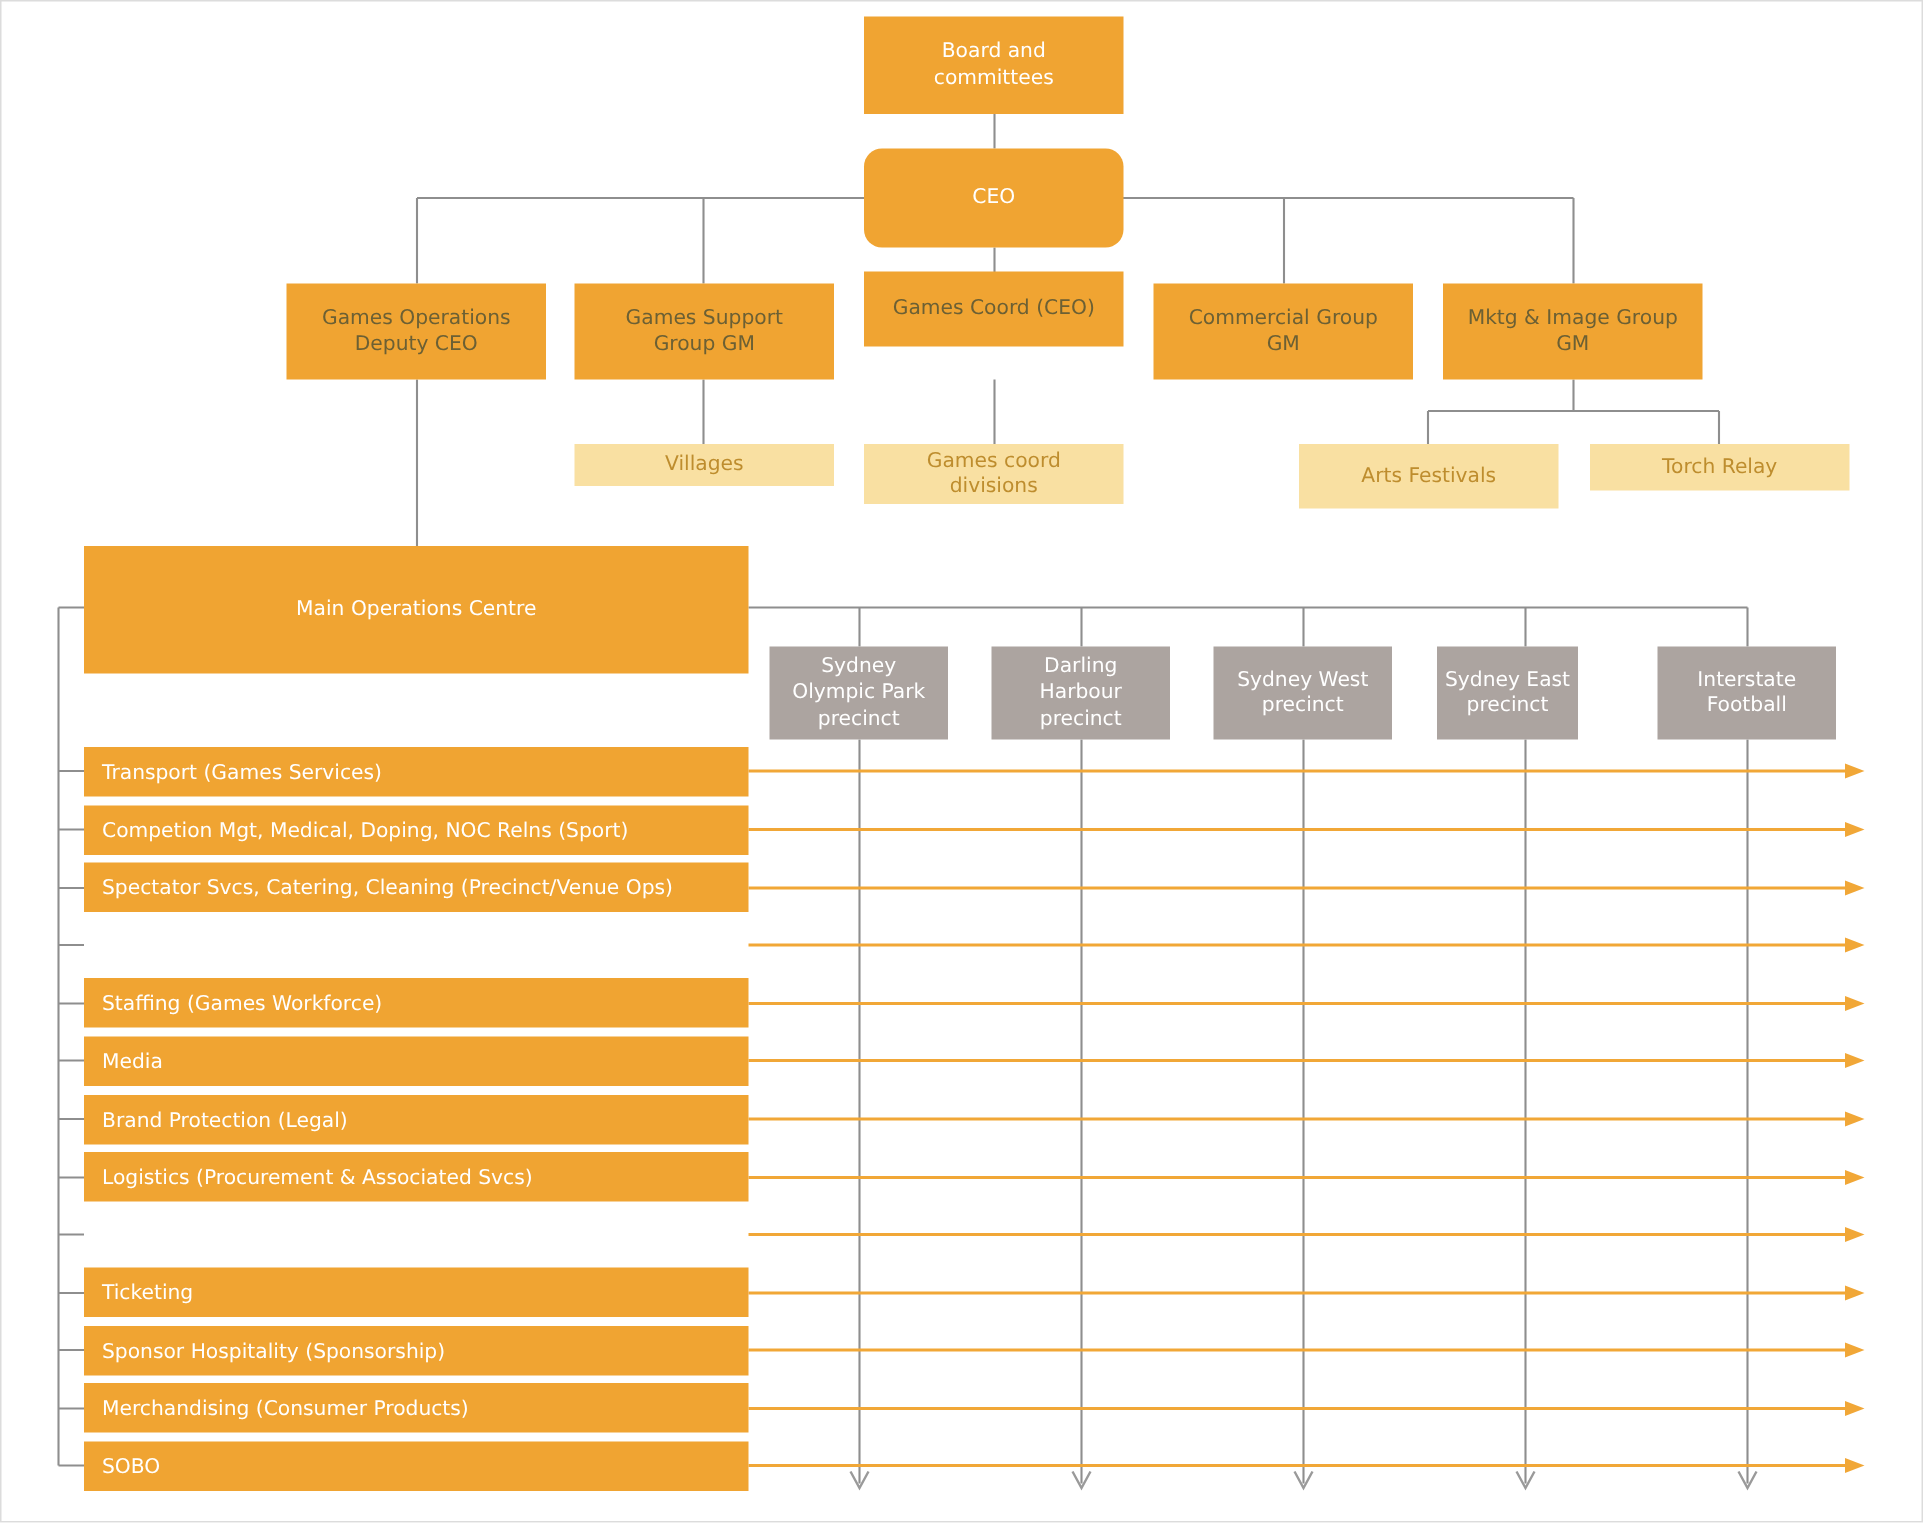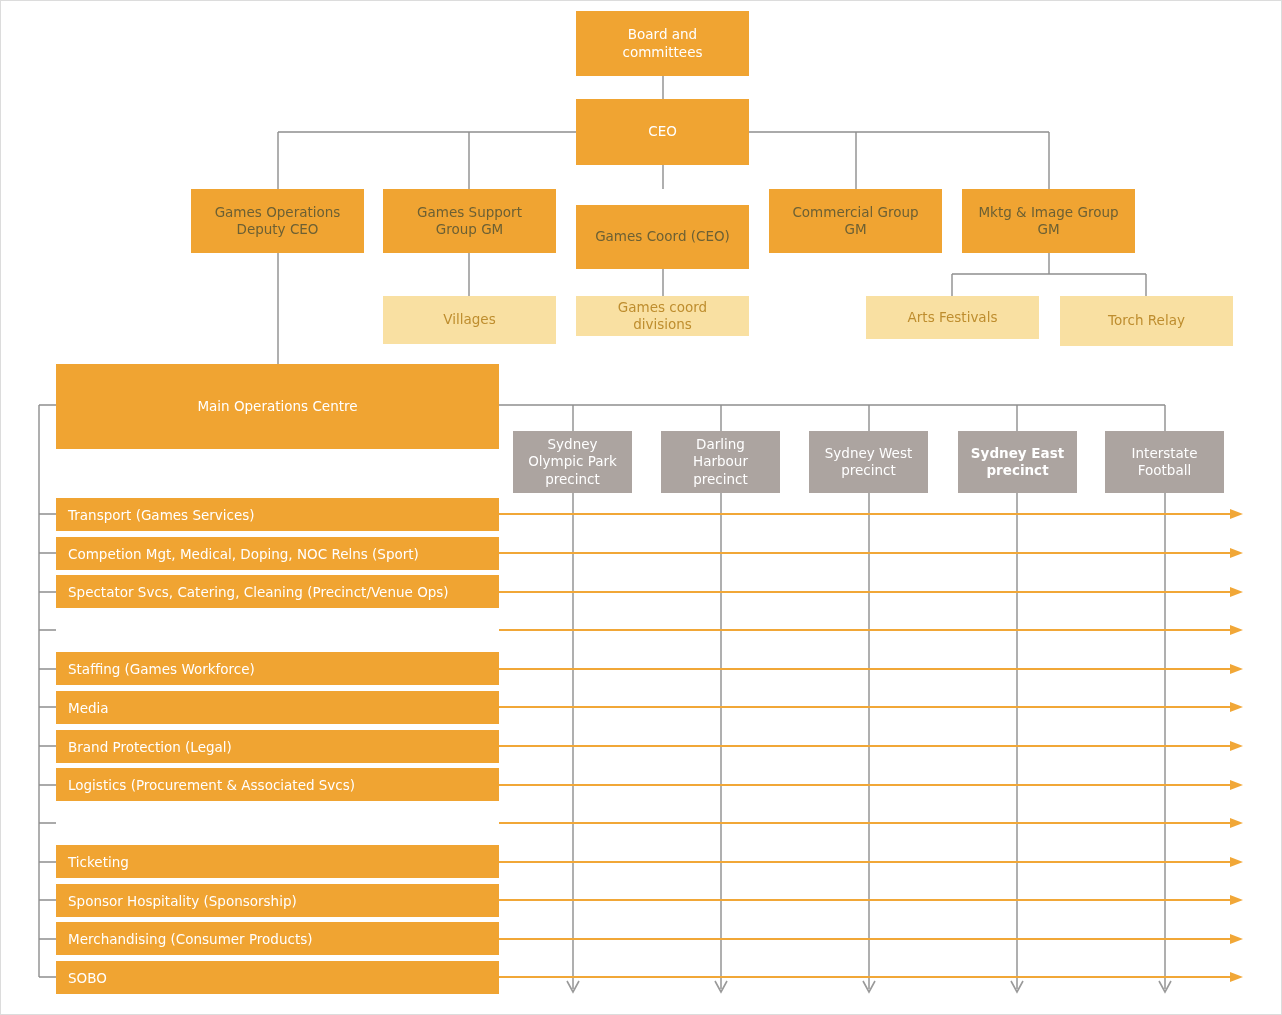--- a/index.html
+++ b/index.html
@@ -80,67 +80,67 @@
       <polygon points="1229,856 1229,866 1242,861"></polygon>
       <polygon points="1229,894 1229,904 1242,899"></polygon>
       <polygon points="1229,933 1229,943 1242,938"></polygon>
       <polygon points="1229,971 1229,981 1242,976"></polygon>
     </g>
   </svg>
 
   <div class="box node-orange" style="left:575px;top:10px;width:173px;height:65px;padding:0 34px;">
     <span>Board and committees</span>
   </div>
-  <div class="box node-orange" style="left:575px;top:98px;width:173px;height:66px;">
+  <div class="box node-orange" style="left:575px;top:98px;width:173px;height:66px;border-radius:12px;">
     <span>CEO</span>
   </div>
 
   <div class="box node-lvl3" style="left:190px;top:188px;width:173px;height:64px;padding:0 14px;">
     <span>Games Operations Deputy CEO</span>
   </div>
   <div class="box node-lvl3" style="left:382px;top:188px;width:173px;height:64px;padding:0 20px;">
     <span>Games Support Group GM</span>
   </div>
-  <div class="box node-lvl3" style="left:575px;top:204px;width:173px;height:64px;padding:0 4px;">
+  <div class="box node-lvl3" style="left:575px;top:180px;width:173px;height:50px;padding:0 4px;">
     <span>Games Coord (CEO)</span>
   </div>
   <div class="box node-lvl3" style="left:768px;top:188px;width:173px;height:64px;padding:0 18px;">
     <span>Commercial Group GM</span>
   </div>
   <div class="box node-lvl3" style="left:961px;top:188px;width:173px;height:64px;padding:4px 12px;">
     <span>Mktg &amp; Image Group GM</span>
   </div>
 
-  <div class="box node-light" style="left:382px;top:295px;width:173px;height:48px;">
+  <div class="box node-light" style="left:382px;top:295px;width:173px;height:28px;">
     <span>Villages</span>
   </div>
   <div class="box node-light" style="left:575px;top:295px;width:173px;height:40px;padding:0 30px;">
     <span>Games coord divisions</span>
   </div>
   <div class="box node-light" style="left:865px;top:295px;width:173px;height:43px;">
     <span>Arts Festivals</span>
   </div>
-  <div class="box node-light" style="left:1059px;top:295px;width:173px;height:50px;">
+  <div class="box node-light" style="left:1059px;top:295px;width:173px;height:31px;">
     <span>Torch Relay</span>
   </div>
 
   <div class="box node-orange" style="left:55px;top:363px;width:443px;height:85px;">
     <span>Main Operations Centre</span>
   </div>
 
   <div class="box node-gray" style="left:512px;top:430px;width:119px;height:62px;padding:12px 12px;">
     <span>Sydney Olympic Park precinct</span>
   </div>
   <div class="box node-gray" style="left:660px;top:430px;width:119px;height:62px;padding:0 12px;">
     <span>Darling Harbour precinct</span>
   </div>
   <div class="box node-gray" style="left:808px;top:430px;width:119px;height:62px;padding:0 12px;">
     <span>Sydney West precinct</span>
   </div>
-  <div class="box node-gray" style="left:957px;top:430px;width:119px;height:62px;padding:0 0;font-weight:bold;">
+  <div class="box node-gray" style="left:957px;top:430px;width:94px;height:62px;padding:0 0;">
     <span>Sydney East precinct</span>
   </div>
   <div class="box node-gray" style="left:1104px;top:430px;width:119px;height:62px;padding:0 22px;">
     <span>Interstate Football</span>
   </div>
 
   <div class="bar" style="top:497px">
     <span>Transport (Games Services)</span>
     </div>
   <div class="bar" style="top:536px">

